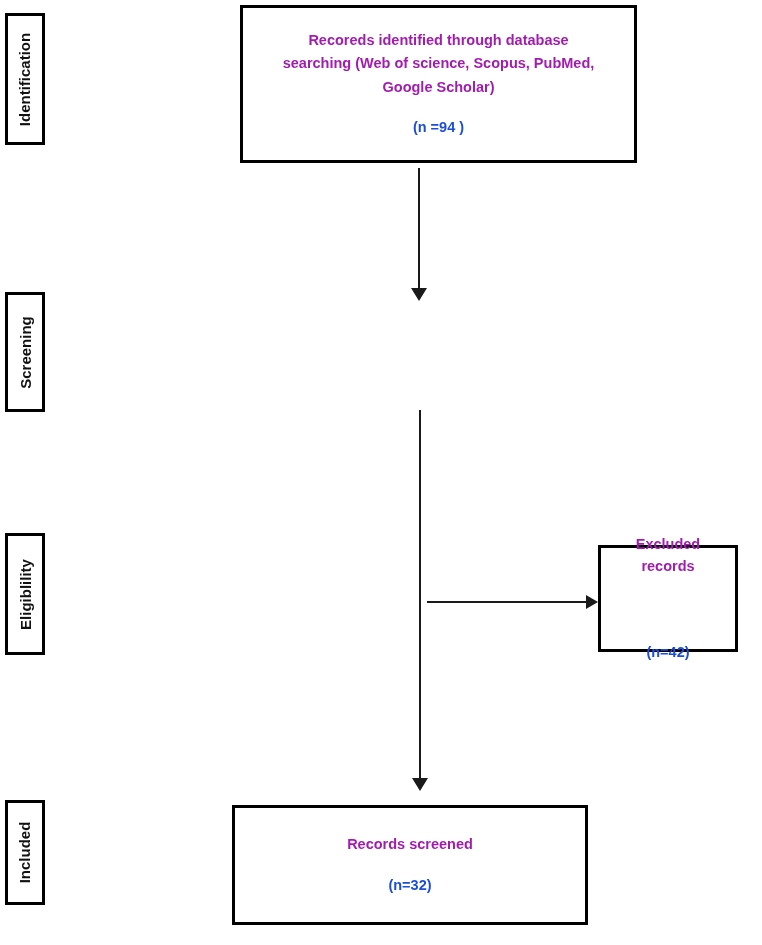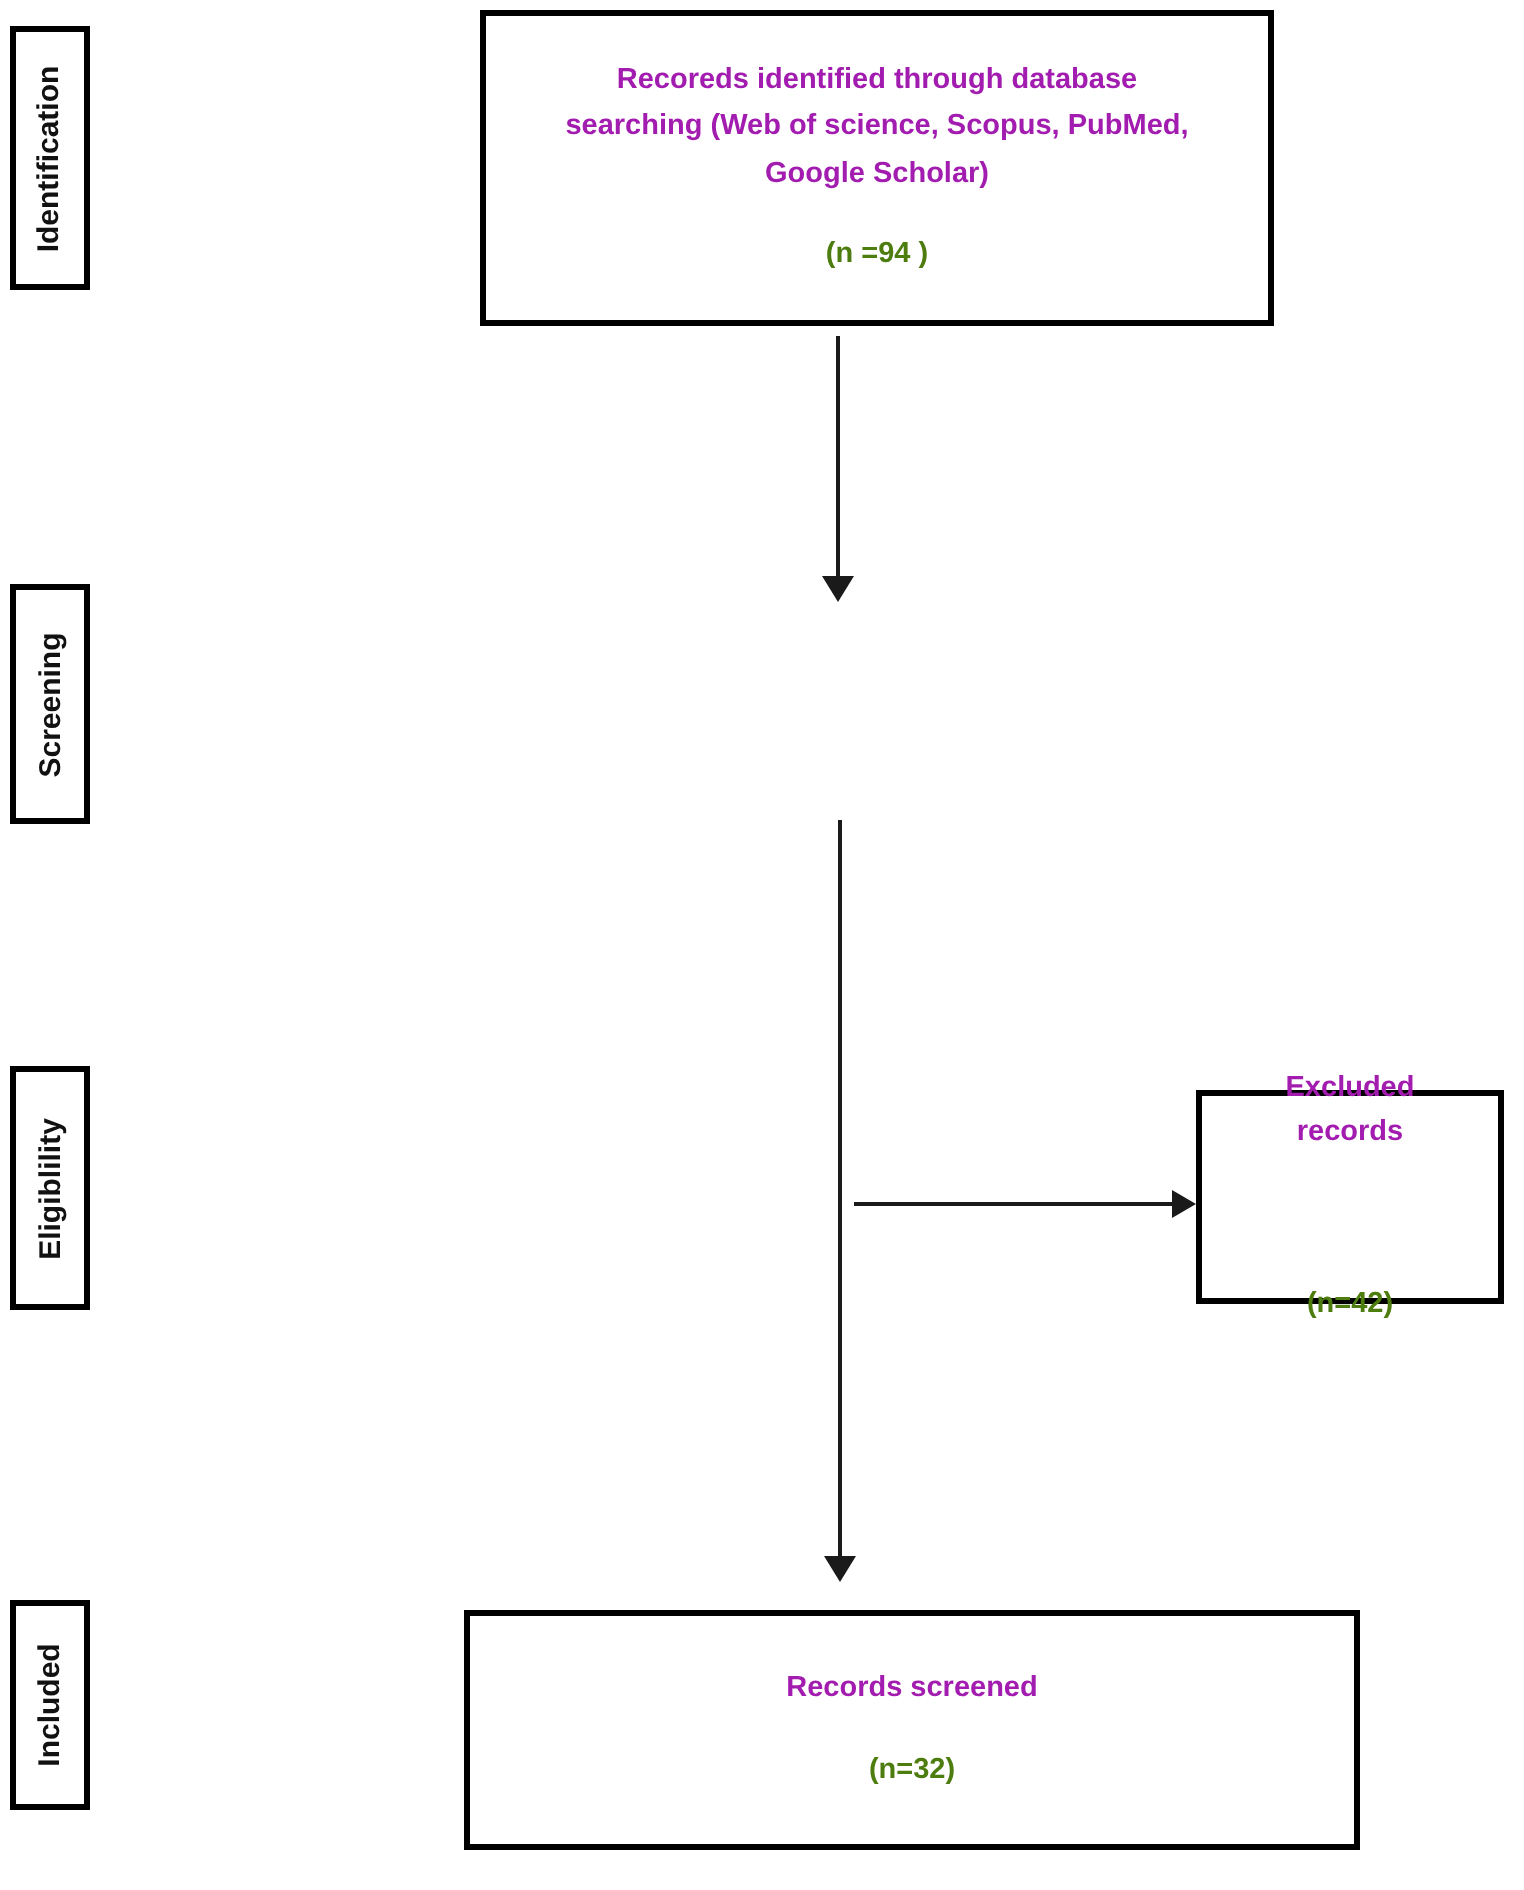--- a/index.html
+++ b/index.html
@@ -57,21 +57,21 @@
     font-size: 14.5px;
     font-weight: bold;
     line-height: 1.62;
     color: #a21caf;
     white-space: pre-line;
   }
   .flow-box .count {
     font-size: 14.5px;
     font-weight: bold;
     line-height: 1.62;
-    color: #4d7c0f;
+    color: #1d4ed8;
     margin-top: 17px;
   }
   .flow-box.narrow .line { line-height: 1.55; }
   .flow-box.narrow .count { margin-top: 24px; }
 
   
   .v-line {
     position: absolute;
     width: 2px;
     background: #1a1a1a;
@@ -127,24 +127,24 @@
   <div class="v-line" style="left:418px; top:168px; width:2px; height:120px;"></div>
   <div class="arrow-down" style="left:411px; top:288px;"></div>
 
 
   <div class="v-line" style="left:419px; top:410px; width:2px; height:368px;"></div>
   <div class="arrow-down" style="left:412px; top:778px;"></div>
 
   <div class="h-line" style="left:427px; top:601px; width:164px;"></div>
   <div class="arrow-right" style="left:586px; top:595px;"></div>
 
-  <div class="flow-box narrow" style="left:598px; top:545px; width:154px; height:107px;gap:39px;">
+  <div class="flow-box narrow" style="left:598px; top:545px; width:140px; height:107px;gap:39px;">
     <div class="line">Excluded
 records</div>
     <div class="count">(n=42)</div>
   </div>
 
-  <div class="flow-box" style="left:232px; top:805px; width:448px; height:120px;">
+  <div class="flow-box" style="left:232px; top:805px; width:356px; height:120px;">
     <div class="line">Records screened</div>
     <div class="count">(n=32)</div>
   </div>
 
 </div>
 
 </body></html>

